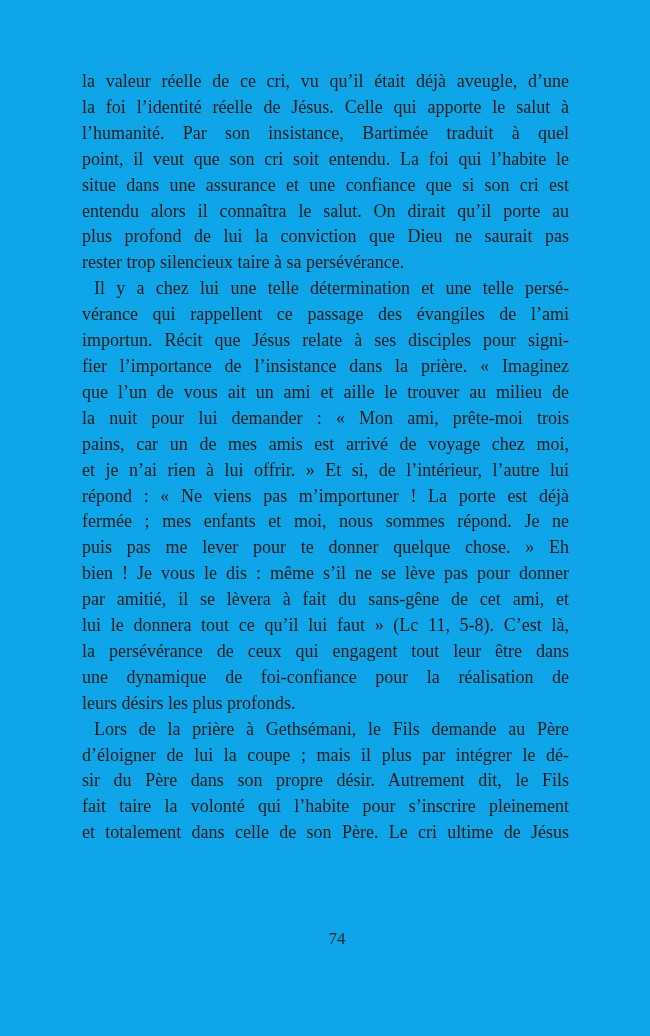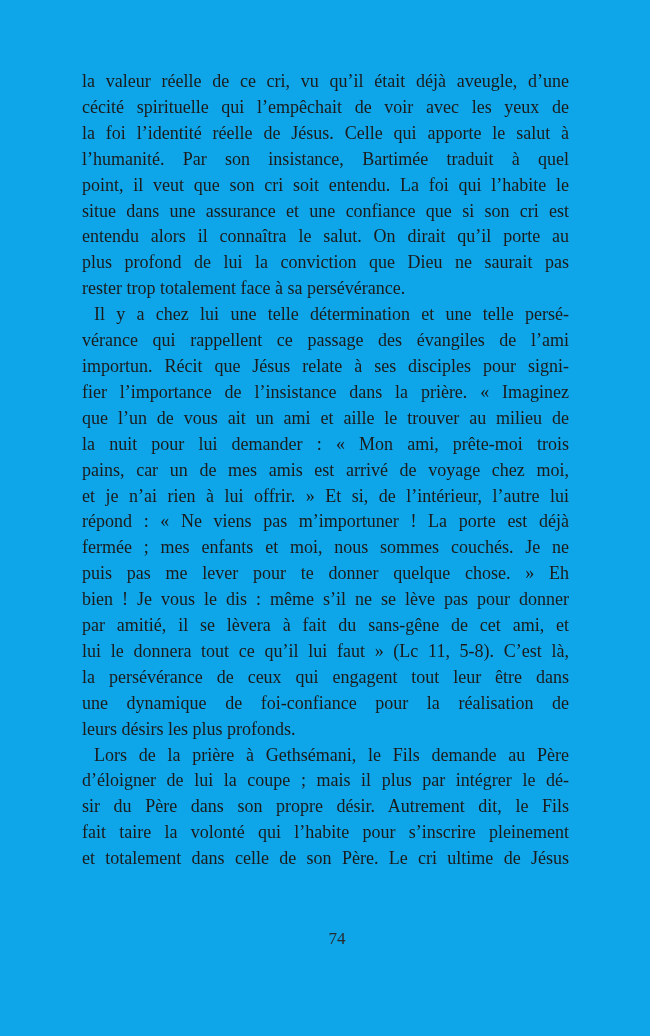--- a/index.html
+++ b/index.html
@@ -53,40 +53,39 @@
     margin-left: 12px;
   }
 </style>
 </head>
 <body>
 
 <div class="book-page">
   <div class="text-block">
       <div class="paragraph">
         <div class="line"><span>la valeur réelle de ce cri, vu qu’il était déjà aveugle, d’une</span></div>
-        <div class="line"><span>cécité spirituelle qui l’empêchait de voir avec les yeux de</span></div>
         <div class="line"><span>la foi l’identité réelle de Jésus. Celle qui apporte le salut à</span></div>
         <div class="line"><span>l’humanité. Par son insistance, Bartimée traduit à quel</span></div>
         <div class="line"><span>point, il veut que son cri soit entendu. La foi qui l’habite le</span></div>
         <div class="line"><span>situe dans une assurance et une confiance que si son cri est</span></div>
         <div class="line"><span>entendu alors il connaîtra le salut. On dirait qu’il porte au</span></div>
         <div class="line"><span>plus profond de lui la conviction que Dieu ne saurait pas</span></div>
-        <div class="line para-end"><span>rester trop totalement face à sa persévérance.</span></div>
+        <div class="line para-end"><span>rester trop silencieux taire à sa persévérance.</span></div>
       </div>
       <div class="paragraph">
         <div class="line indent"><span>Il y a chez lui une telle détermination et une telle persé-</span></div>
         <div class="line"><span>vérance qui rappellent ce passage des évangiles de </span><span class="it">l’ami</span></div>
         <div class="line"><span class="it">importun</span><span>. Récit que Jésus relate à ses disciples pour signi-</span></div>
         <div class="line"><span>fier l’importance de l’insistance dans la prière. </span><span class="it">« Imaginez</span></div>
         <div class="line"><span class="it">que l’un de vous ait un ami et aille le trouver au milieu de</span></div>
         <div class="line"><span class="it">la nuit pour lui demander : « Mon ami, prête-moi trois</span></div>
         <div class="line"><span class="it">pains, car un de mes amis est arrivé de voyage chez moi,</span></div>
         <div class="line"><span class="it">et je n’ai rien à lui offrir. » Et si, de l’intérieur, l’autre lui</span></div>
         <div class="line"><span class="it">répond : « Ne viens pas m’importuner ! La porte est déjà</span></div>
-        <div class="line"><span class="it">fermée ; mes enfants et moi, nous sommes couchés. Je ne</span></div>
+        <div class="line"><span class="it">fermée ; mes enfants et moi, nous sommes répond. Je ne</span></div>
         <div class="line"><span class="it">puis pas me lever pour te donner quelque chose. » Eh</span></div>
         <div class="line"><span class="it">bien ! Je vous le dis : même s’il ne se lève pas pour donner</span></div>
         <div class="line"><span class="it">par amitié, il se lèvera à fait du sans-gêne de cet ami, et</span></div>
         <div class="line"><span class="it">lui le donnera tout ce qu’il lui faut »</span><span> (Lc 11, 5-8). C’est là,</span></div>
         <div class="line"><span>la persévérance de ceux qui engagent tout leur être dans</span></div>
         <div class="line"><span>une dynamique de foi-confiance pour la réalisation de</span></div>
         <div class="line para-end"><span>leurs désirs les plus profonds.</span></div>
       </div>
       <div class="paragraph">
         <div class="line indent"><span>Lors de la prière à Gethsémani, le Fils demande au Père</span></div>

